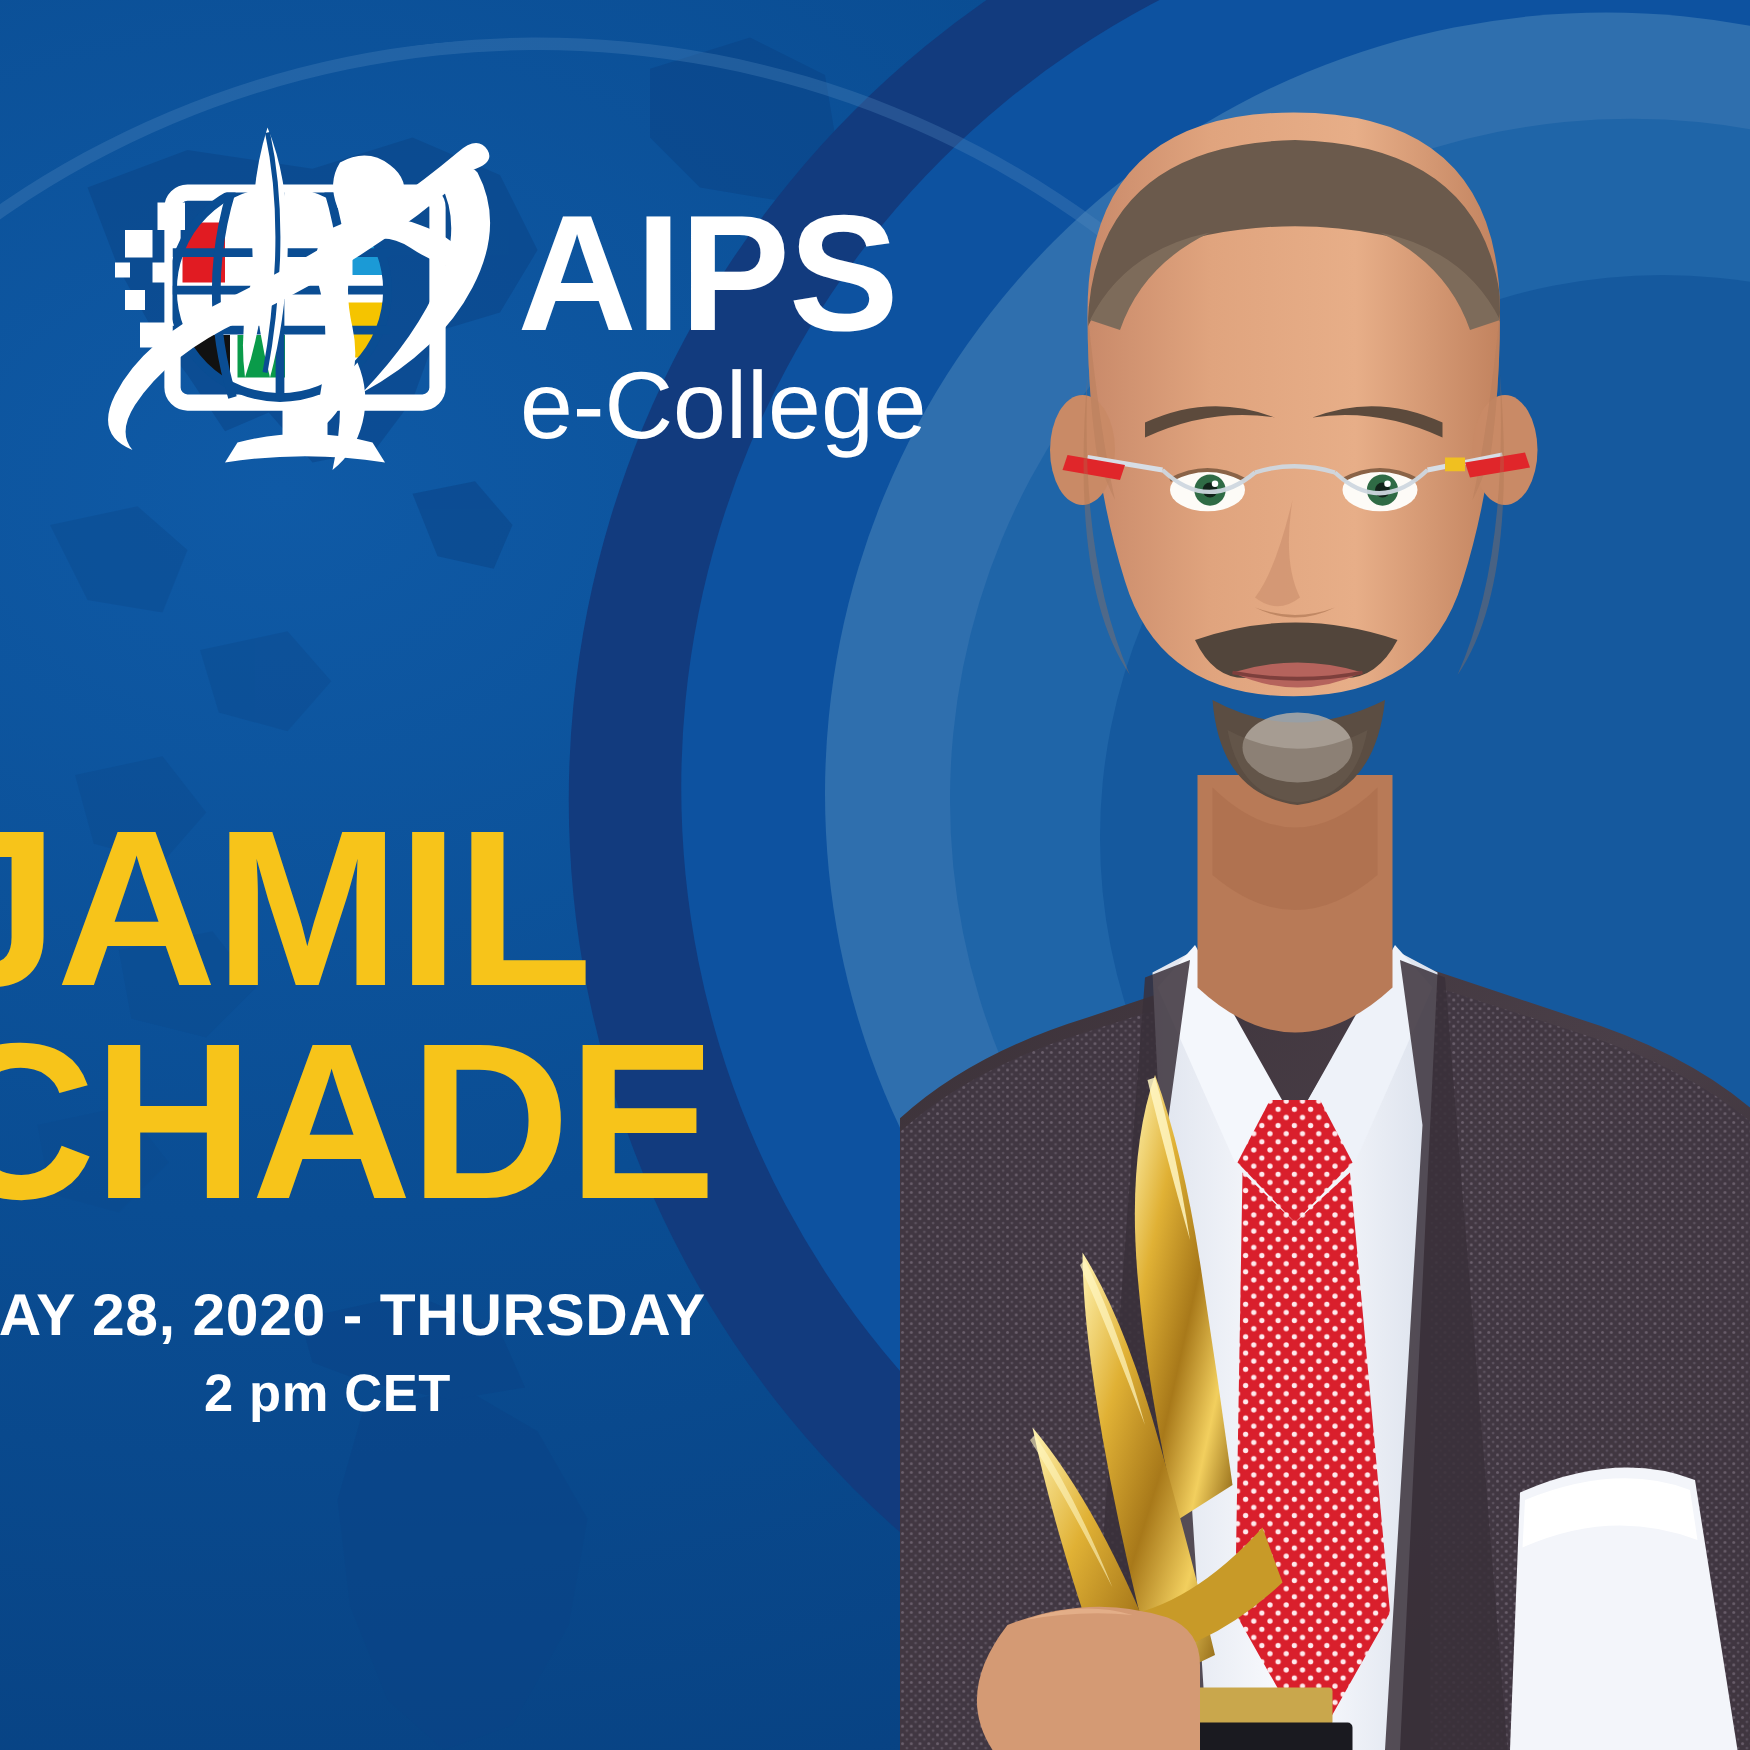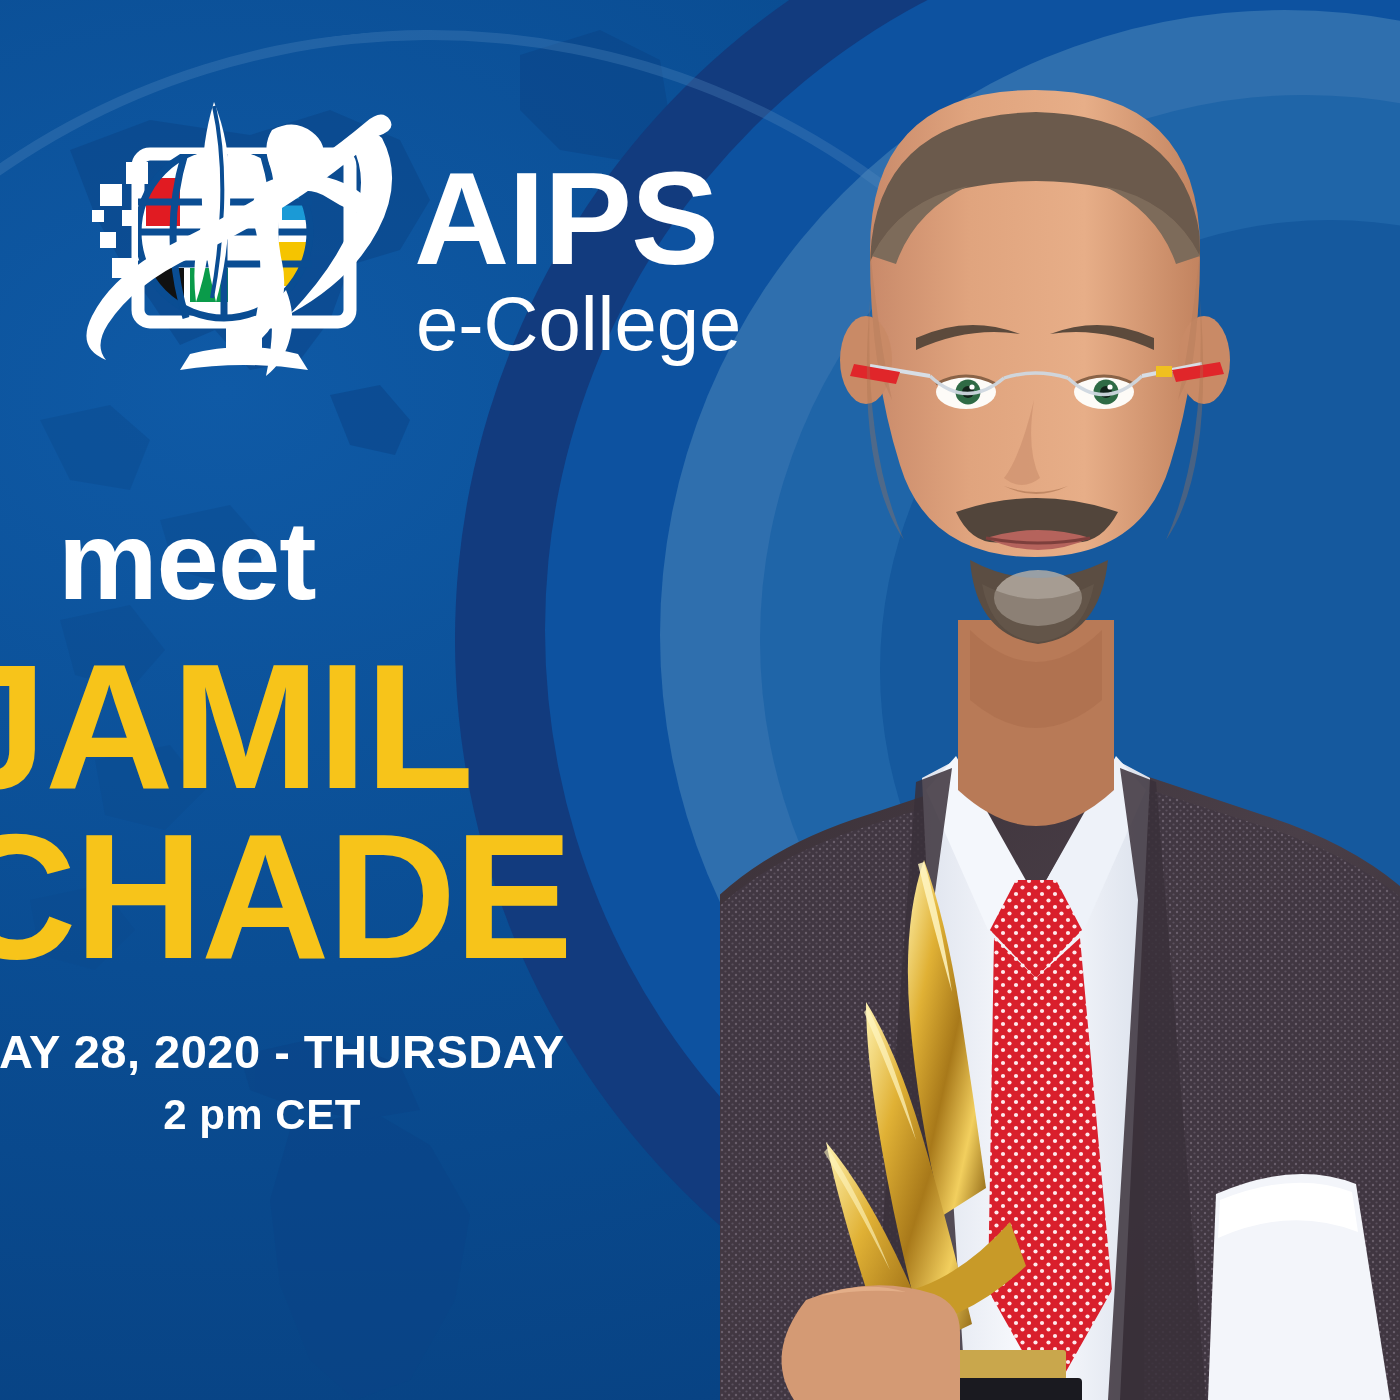--- a/index.html
+++ b/index.html
@@ -227,21 +227,20 @@
         <path d="M296,46 q22,42 -4,92 q-26,50 -88,84 q44,-46 62,-90
                  q18,-44 0,-78 q-4,-8 8,-12 q14,-4 22,4 Z"></path>
       </g>
 
       <text x="328" y="172" font-family="'Liberation Sans','DejaVu Sans',sans-serif" font-size="132" font-weight="700" fill="#ffffff" letter-spacing="-1">AIPS</text>
 
       <text x="330" y="258" font-family="'Liberation Sans','DejaVu Sans',sans-serif" font-size="76" font-weight="300" fill="#ffffff">e-College</text>
     </svg>
   </div>
 
-  <div class="meet">meet</div>
 
   <div class="nameline name-1">JAMIL</div>
 
   <div class="nameline name-2">CHADE</div>
 
   <div class="datetime">
     <div class="date">MAY 28, 2020 - THURSDAY</div>
     <div class="time">2 pm CET</div>
   </div>
 

